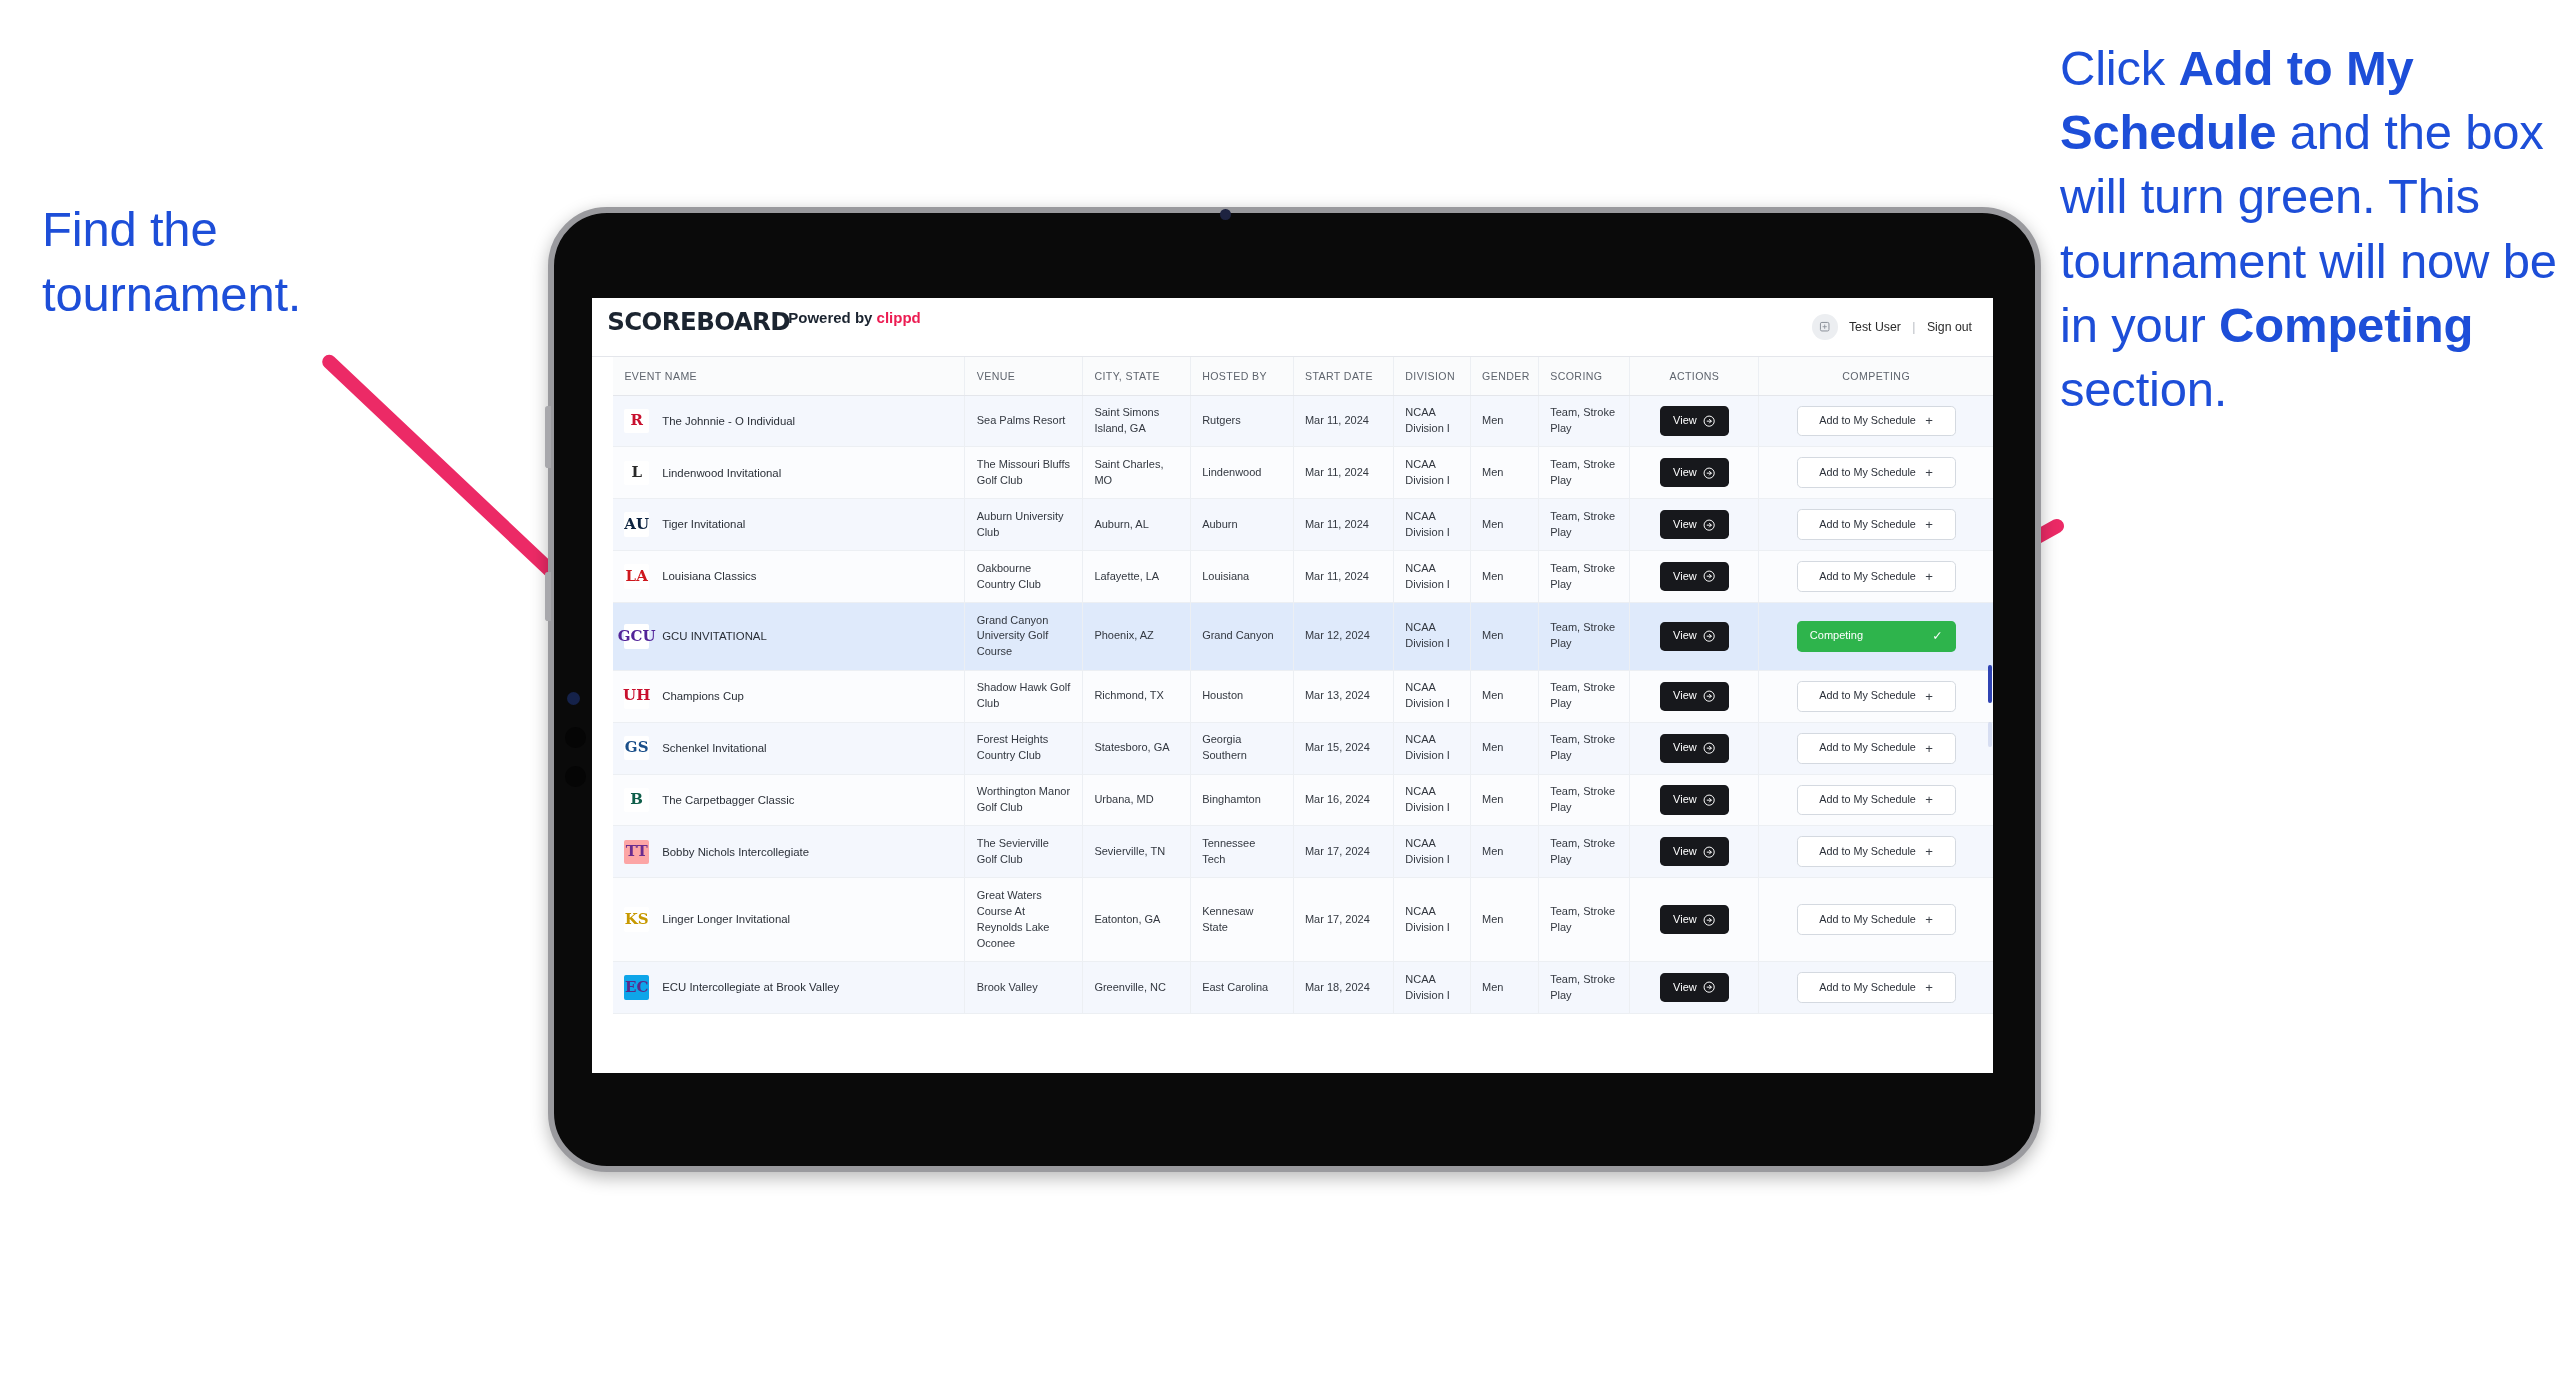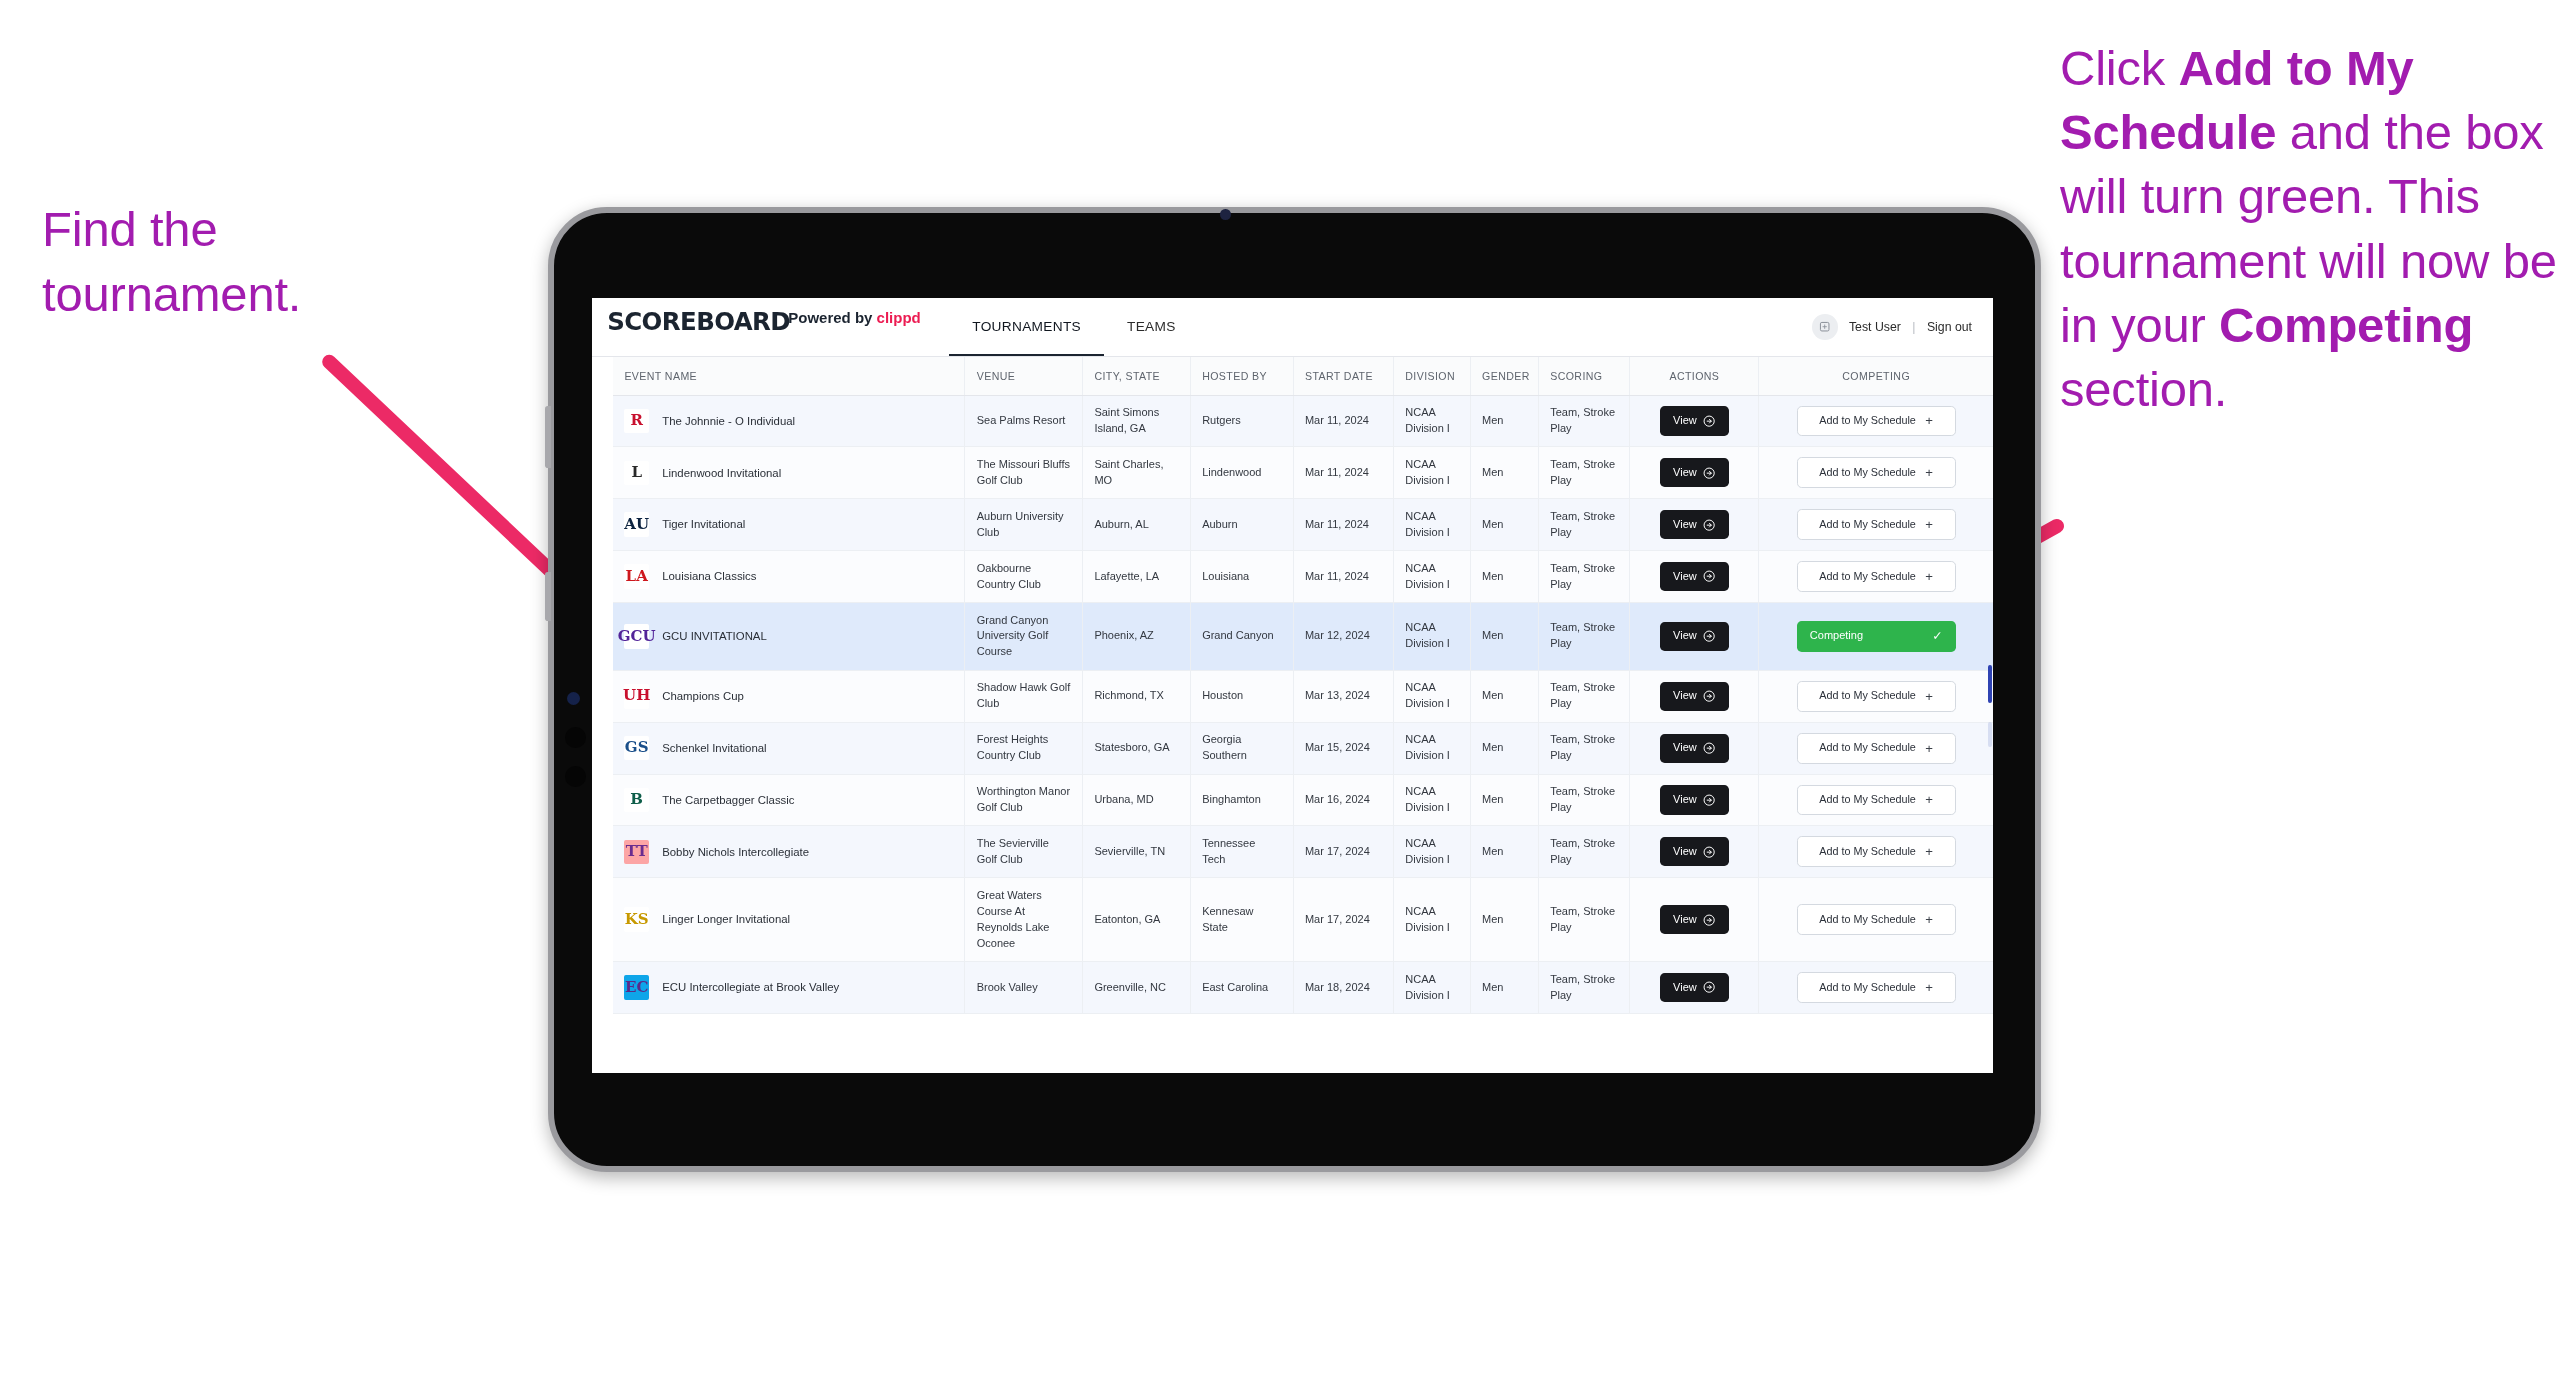--- a/index.html
+++ b/index.html
@@ -6,21 +6,21 @@
   html, body {
     width: 2576px; height: 1386px;
     background: #ffffff;
     font-family: "Liberation Sans", sans-serif;
     overflow: hidden;
   }
 
   
   .annot {
     position: absolute;
-    color: #a21caf;
+    color: #1d4ed8;
     font-weight: 400;
     letter-spacing: -0.2px;
   }
   #annot-left {
     left: 42px; top: 197px;
     width: 397px;
     font-size: 49px;
     line-height: 1.33;
   }
   #annot-right {
@@ -218,24 +218,20 @@
 </div>
 
 <div id="screen">
 
   <div id="topnav">
     <div class="brand">
       <div class="brand-main">SCOREBOARD</div>
       <div class="brand-sub"><span>Powered by </span><span class="clippd">clippd</span></div>
     </div>
 
-    <div class="nav-tabs">
-      <div class="nav-tab active">TOURNAMENTS</div>
-      <div class="nav-tab">TEAMS</div>
-    </div>
 
     <div class="nav-right">
       <div class="avatar">
         <svg width="11.4" height="11.4" viewBox="0 0 16 16">
             <rect x="2" y="2" width="12" height="12" rx="2" fill="none" stroke="#8b9099" stroke-width="1.4"></rect>
             <path d="M5 8h6M8 5v6" stroke="#8b9099" stroke-width="1.2"></path>
           </svg>
       </div>
       <span>Test User</span>
       <span class="nav-sep">|</span>

